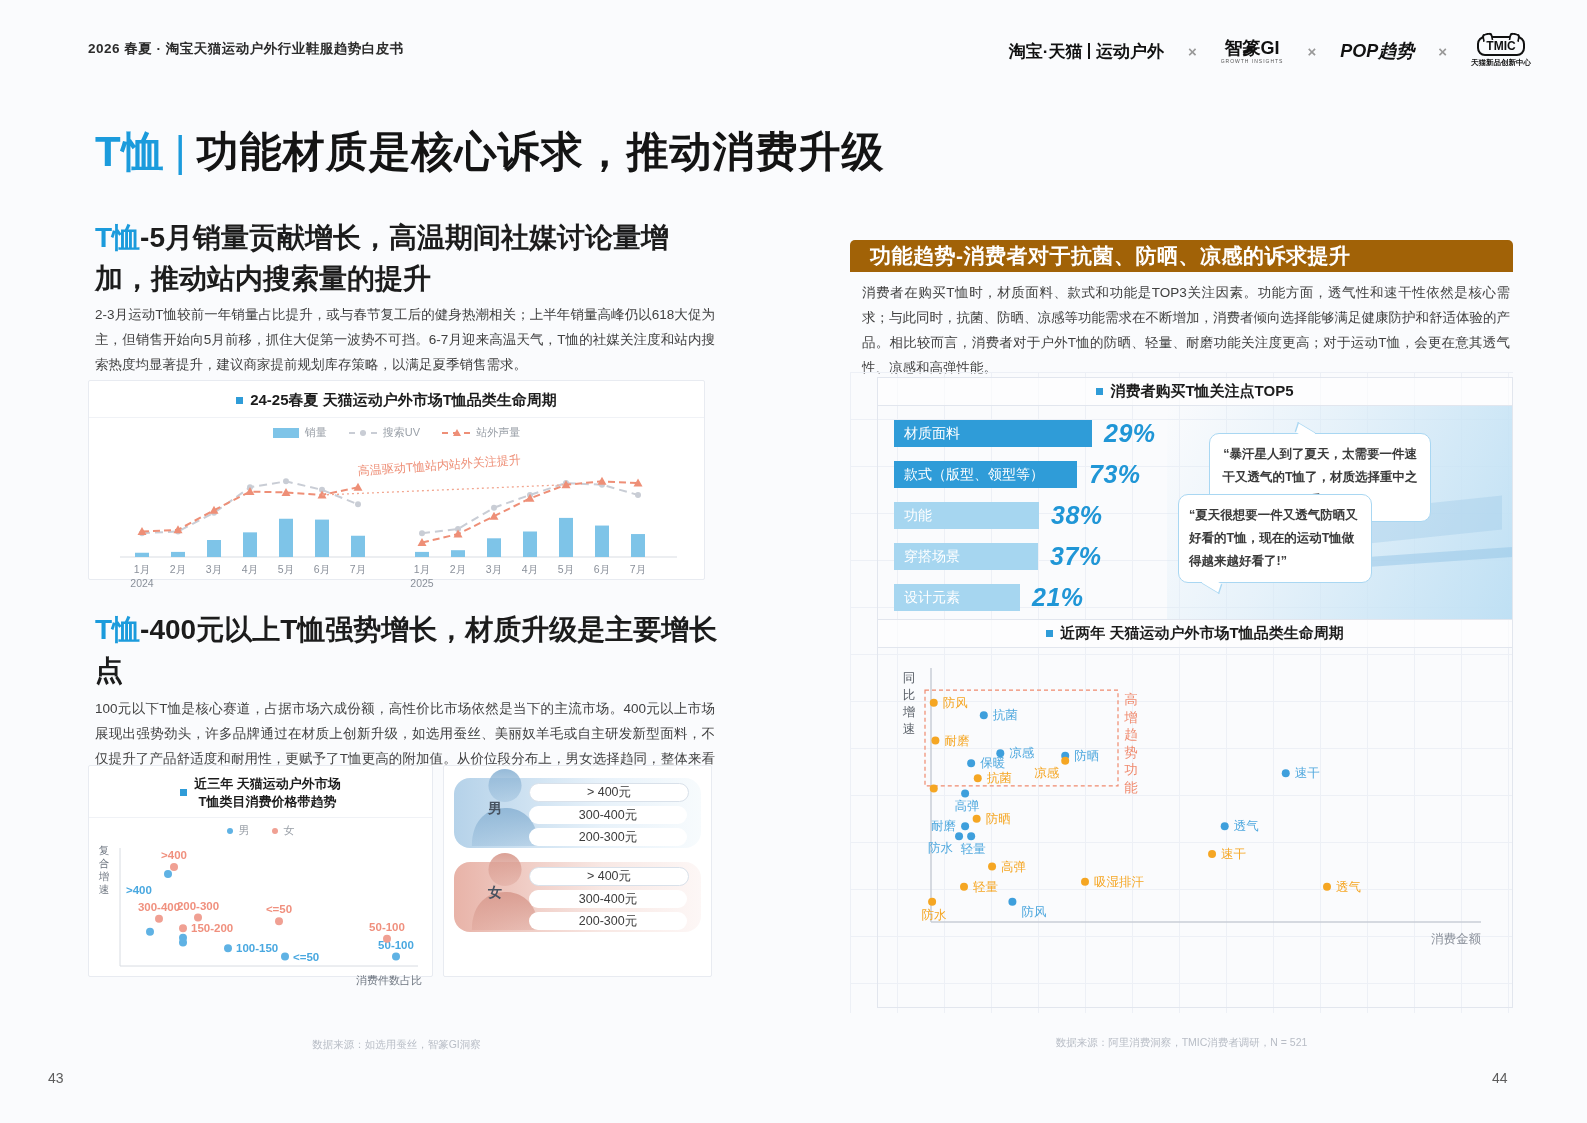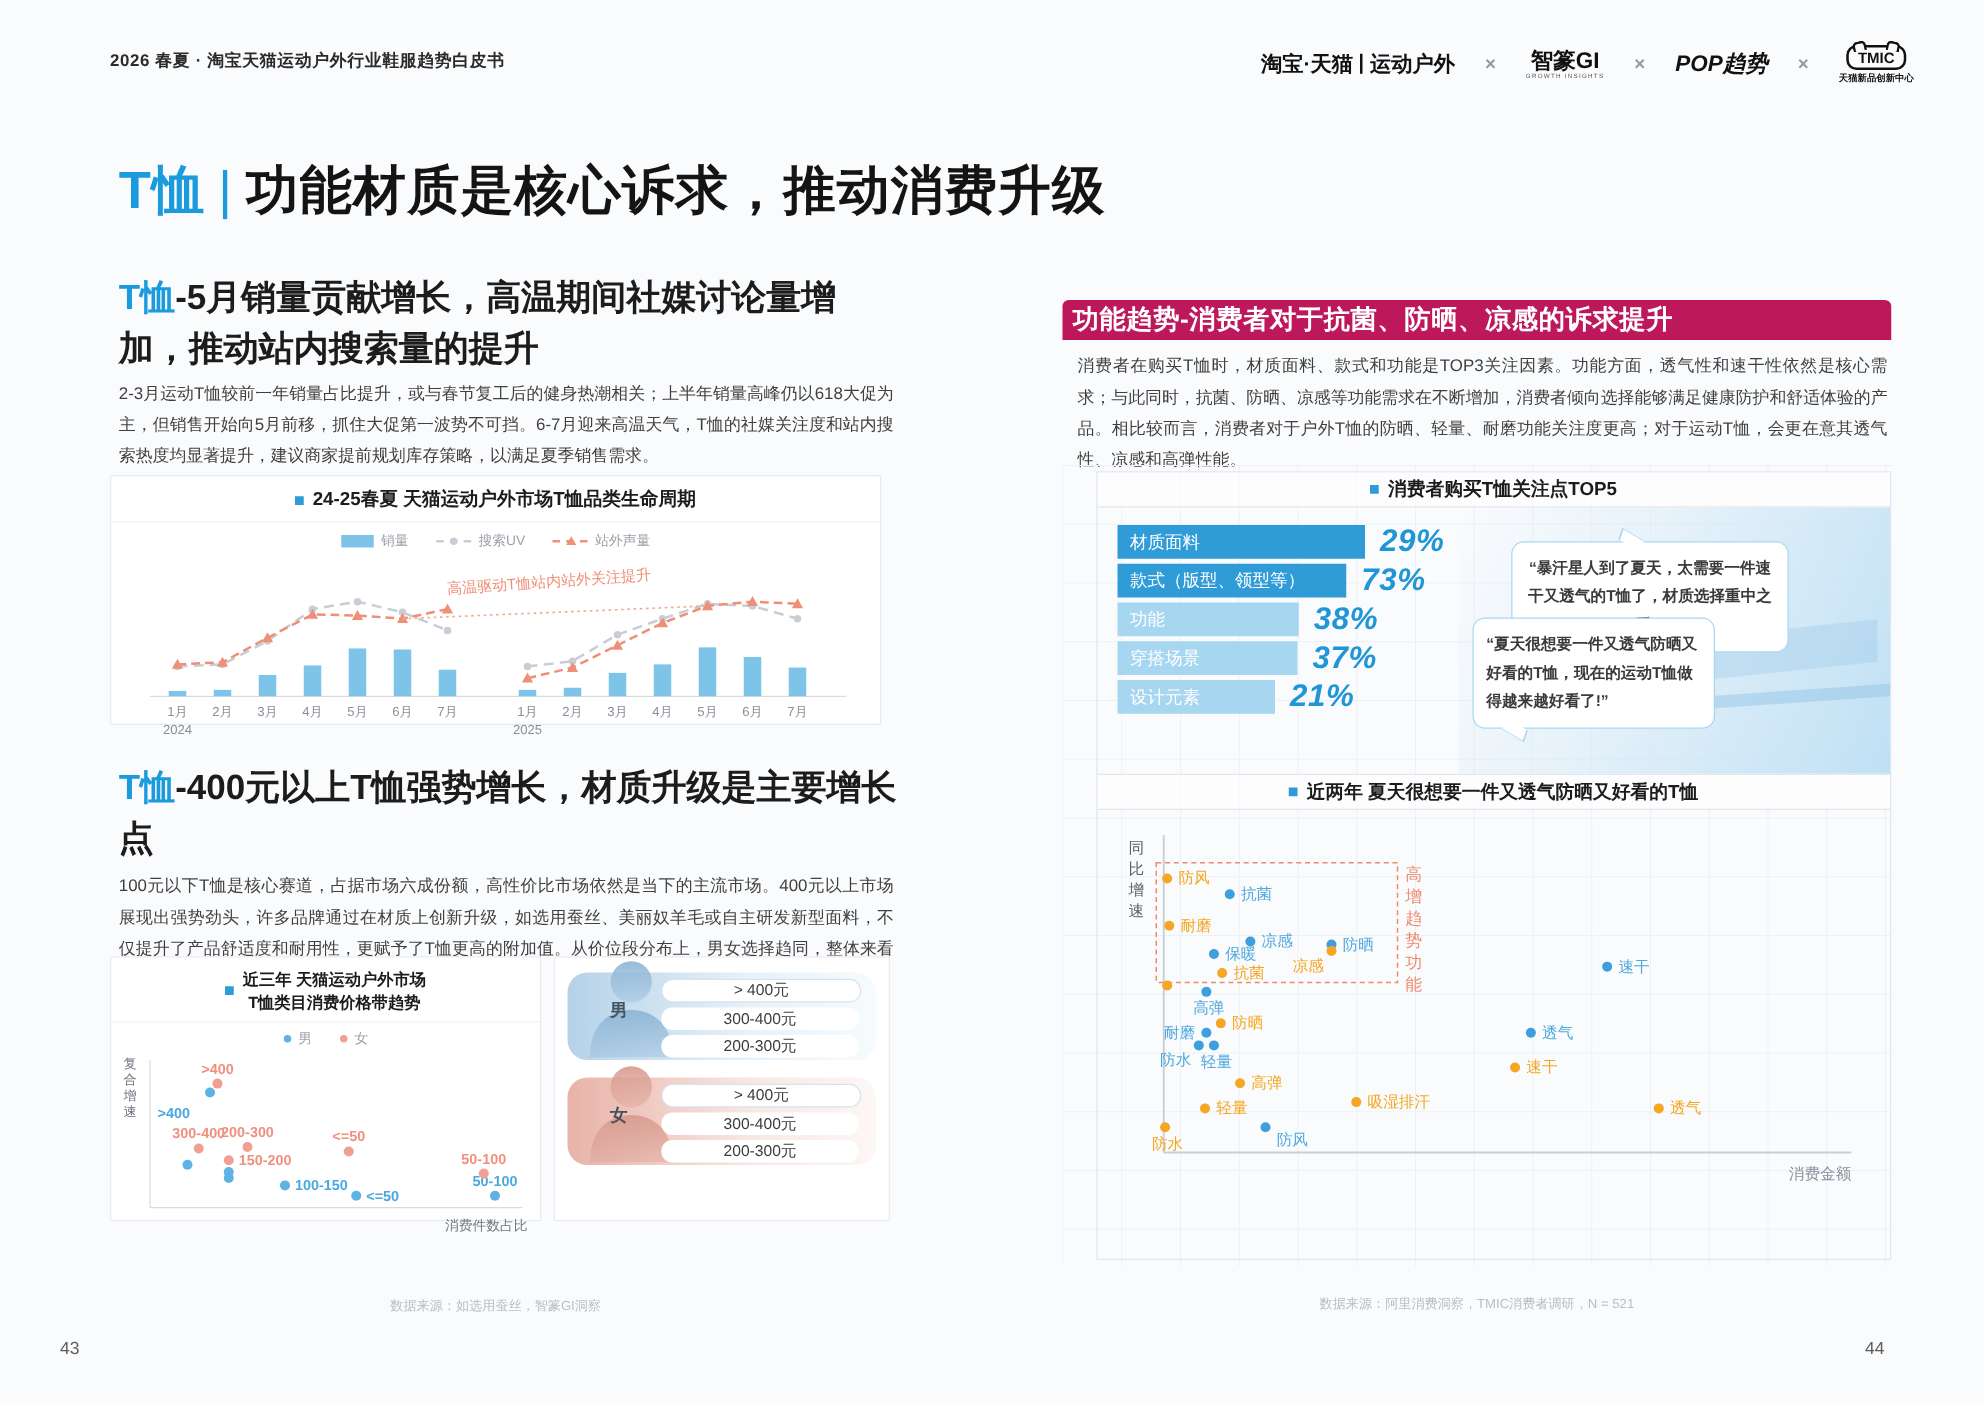--- a/index.html
+++ b/index.html
@@ -35,36 +35,36 @@
   .bullet{width:7px;height:7px;background:#2F9CD8;display:inline-block;flex:none;}
   .legend-row{display:flex;justify-content:center;align-items:center;gap:22px;font-size:11px;color:#9AA0A8;padding:7px 0 2px;}
   .legend-row .it{display:inline-flex;align-items:center;gap:6px;}
   .lg-bar{width:26px;height:10px;background:#7EC4E8;display:inline-block;}
   .lg-line{width:28px;border-top:2px dashed #C9CDD5;position:relative;display:inline-block;}
   .lg-line i{position:absolute;left:11px;top:-4px;width:6px;height:6px;border-radius:50%;background:#C9CDD5;}
   .lg-line.or{border-top-color:#EE8F77;}
   .lg-line.or i{background:none;width:0;height:0;border-left:4px solid transparent;border-right:4px solid transparent;border-bottom:7px solid #EE8F77;border-radius:0;top:-5px;}
   .lg-dot{width:6px;height:6px;border-radius:50%;display:inline-block;}
   
-  .banner{left:850px;top:240px;width:663px;height:32px;background:#be185d;border-radius:5px 5px 0 0;
-          color:#fff;font-size:21px;font-weight:bold;line-height:32px;padding-left:8px;box-sizing:border-box;letter-spacing:.5px;}
+  .banner{left:850px;top:240px;width:663px;height:32px;background:#a16207;border-radius:5px 5px 0 0;
+          color:#fff;font-size:21px;font-weight:bold;line-height:32px;padding-left:20px;box-sizing:border-box;letter-spacing:.5px;}
   .right-body{left:862px;top:281px;width:648px;font-size:13.5px;color:#3f3f3f;line-height:1.85;text-align:justify;}
   .grid-bg{left:850px;top:372px;width:663px;height:641px;
            background-image:linear-gradient(to right,#EDF0F6 1px,transparent 1px),linear-gradient(to bottom,#EDF0F6 1px,transparent 1px);
            background-size:47px 47px;}
   .right-cards{position:absolute;left:27px;top:5px;width:636px;height:631px;border:1px solid #E2E6EE;box-sizing:border-box;}
   .rc-title{display:flex;align-items:center;justify-content:center;gap:7px;height:27px;font-size:15px;font-weight:bold;color:#1c1c1c;border-bottom:1px solid #E2E6EE;background:rgba(255,255,255,.6);}
   .secA-body{position:relative;height:213px;border-bottom:1px solid #E2E6EE;overflow:hidden;}
   .photo{position:absolute;right:0;top:0;width:345px;height:100%;
          background:linear-gradient(115deg,rgba(255,255,255,0) 0%,rgba(214,234,247,.55) 40%,#BFE0F4 100%);}
   .photo .s1{position:absolute;right:10px;top:100px;width:200px;height:34px;background:#9FCBE8;opacity:.4;transform:skewY(-6deg);}
   .photo .s2{position:absolute;right:0px;top:150px;width:260px;height:10px;background:#8FC2E4;opacity:.45;transform:skewY(-4deg);}
   
   .bars{position:absolute;left:16px;top:14px;}
-  .bar-row{display:flex;align-items:center;margin-bottom:4px;height:27px;}
+  .bar-row{display:flex;align-items:center;margin-bottom:14px;height:27px;}
   .bar5{height:27px;display:flex;align-items:center;color:#fff;font-size:14px;padding-left:10px;box-sizing:border-box;flex:none;}
   .pct{font-size:25px;font-weight:bold;font-style:italic;color:#2096D6;margin-left:12px;letter-spacing:.5px;}
   
   .bubble{position:absolute;background:#fff;border:1.5px solid #A9D7F2;border-radius:10px;
           font-size:12.5px;font-weight:bold;color:#3a3a3a;line-height:1.85;padding:9px 10px;box-sizing:border-box;z-index:3;}
   .bubble1{left:331px;top:27px;width:222px;text-align:center;}
   .bubble1:before{content:"";position:absolute;top:-9px;left:88px;width:13px;height:13px;background:#fff;
                   border-left:1.5px solid #A9D7F2;border-top:1.5px solid #A9D7F2;transform:skewX(38deg) rotate(48deg);}
   .bubble2{left:300px;top:88px;width:194px;text-align:left;}
   .bubble2:after{content:"";position:absolute;bottom:-9px;left:26px;width:13px;height:13px;background:#fff;
@@ -356,21 +356,21 @@
             </div>
             <span class="pct">21%</span>
           </div>
         </div>
       <div class="bubble bubble1">“暴汗星人到了夏天，太需要一件速干又透气的T恤了，材质选择重中之重!”</div>
       <div class="bubble bubble2">“夏天很想要一件又透气防晒又好看的T恤，现在的运动T恤做得越来越好看了!”</div>
     </div>
 
     <div class="rc-title">
       <span class="bullet"></span>
-      <span>近两年 夏天很想要一件又透气防晒又好看的T恤</span>
+      <span>近两年 天猫运动户外市场T恤品类生命周期</span>
     </div>
     <div style="position:relative;height:361px;">
       <svg id="fs-svg" width="612" height="310" viewBox="0 0 612 310" style="display:block;margin:2px auto 0;">
           <line x1="42" y1="18" x2="42" y2="272" stroke="#C9CED6" stroke-width="1.5"></line>
           <line x1="42" y1="272" x2="592" y2="272" stroke="#C9CED6" stroke-width="1.5"></line>
           <text x="20" y="32" fill="#5A6068" font-size="12.5" text-anchor="middle">同</text>
           <text x="20" y="49" fill="#5A6068" font-size="12.5" text-anchor="middle">比</text>
           <text x="20" y="66" fill="#5A6068" font-size="12.5" text-anchor="middle">增</text>
           <text x="20" y="83" fill="#5A6068" font-size="12.5" text-anchor="middle">速</text>
           <text x="592" y="293" fill="#8A909A" font-size="12.5" text-anchor="end">消费金额</text>

